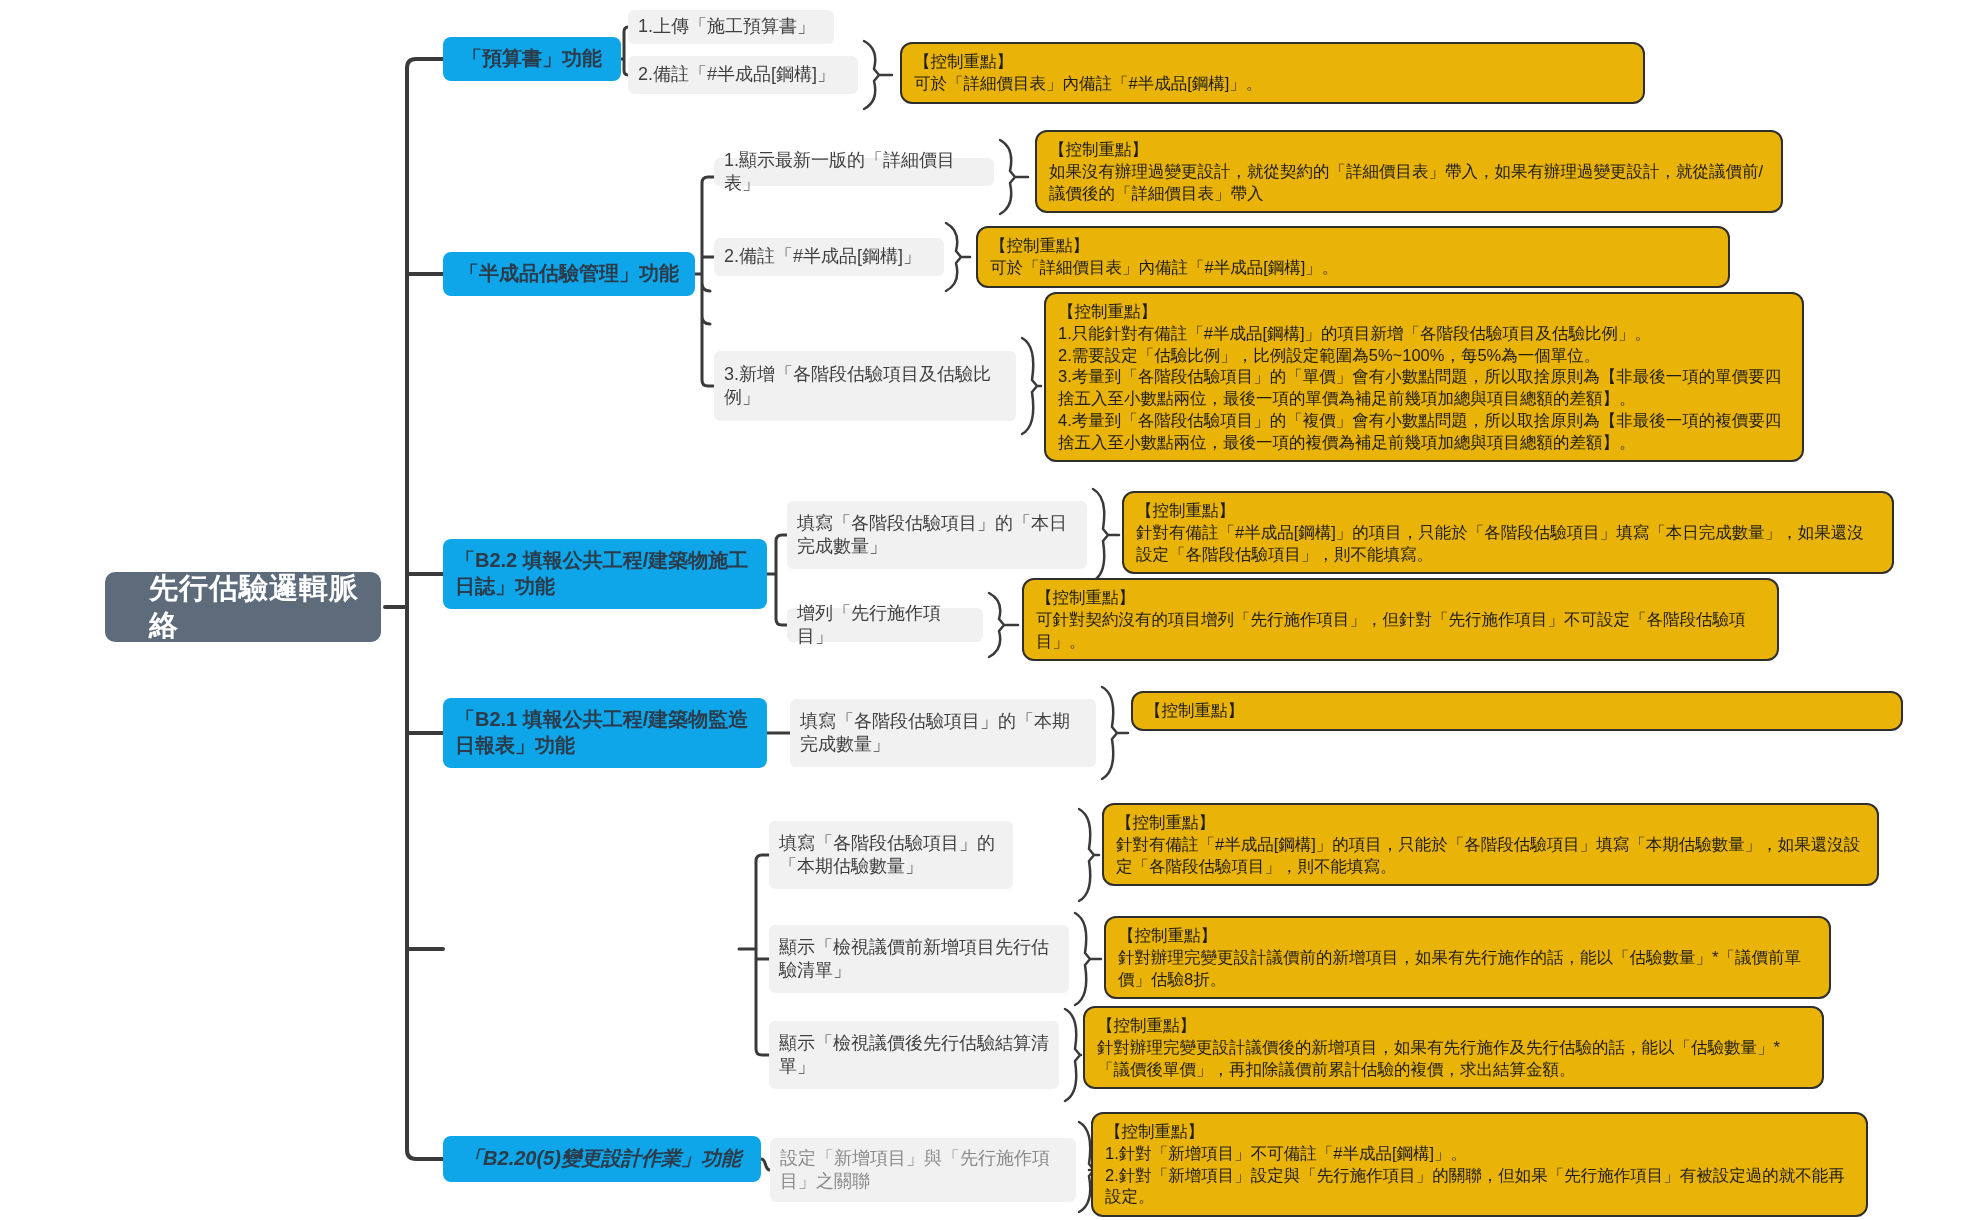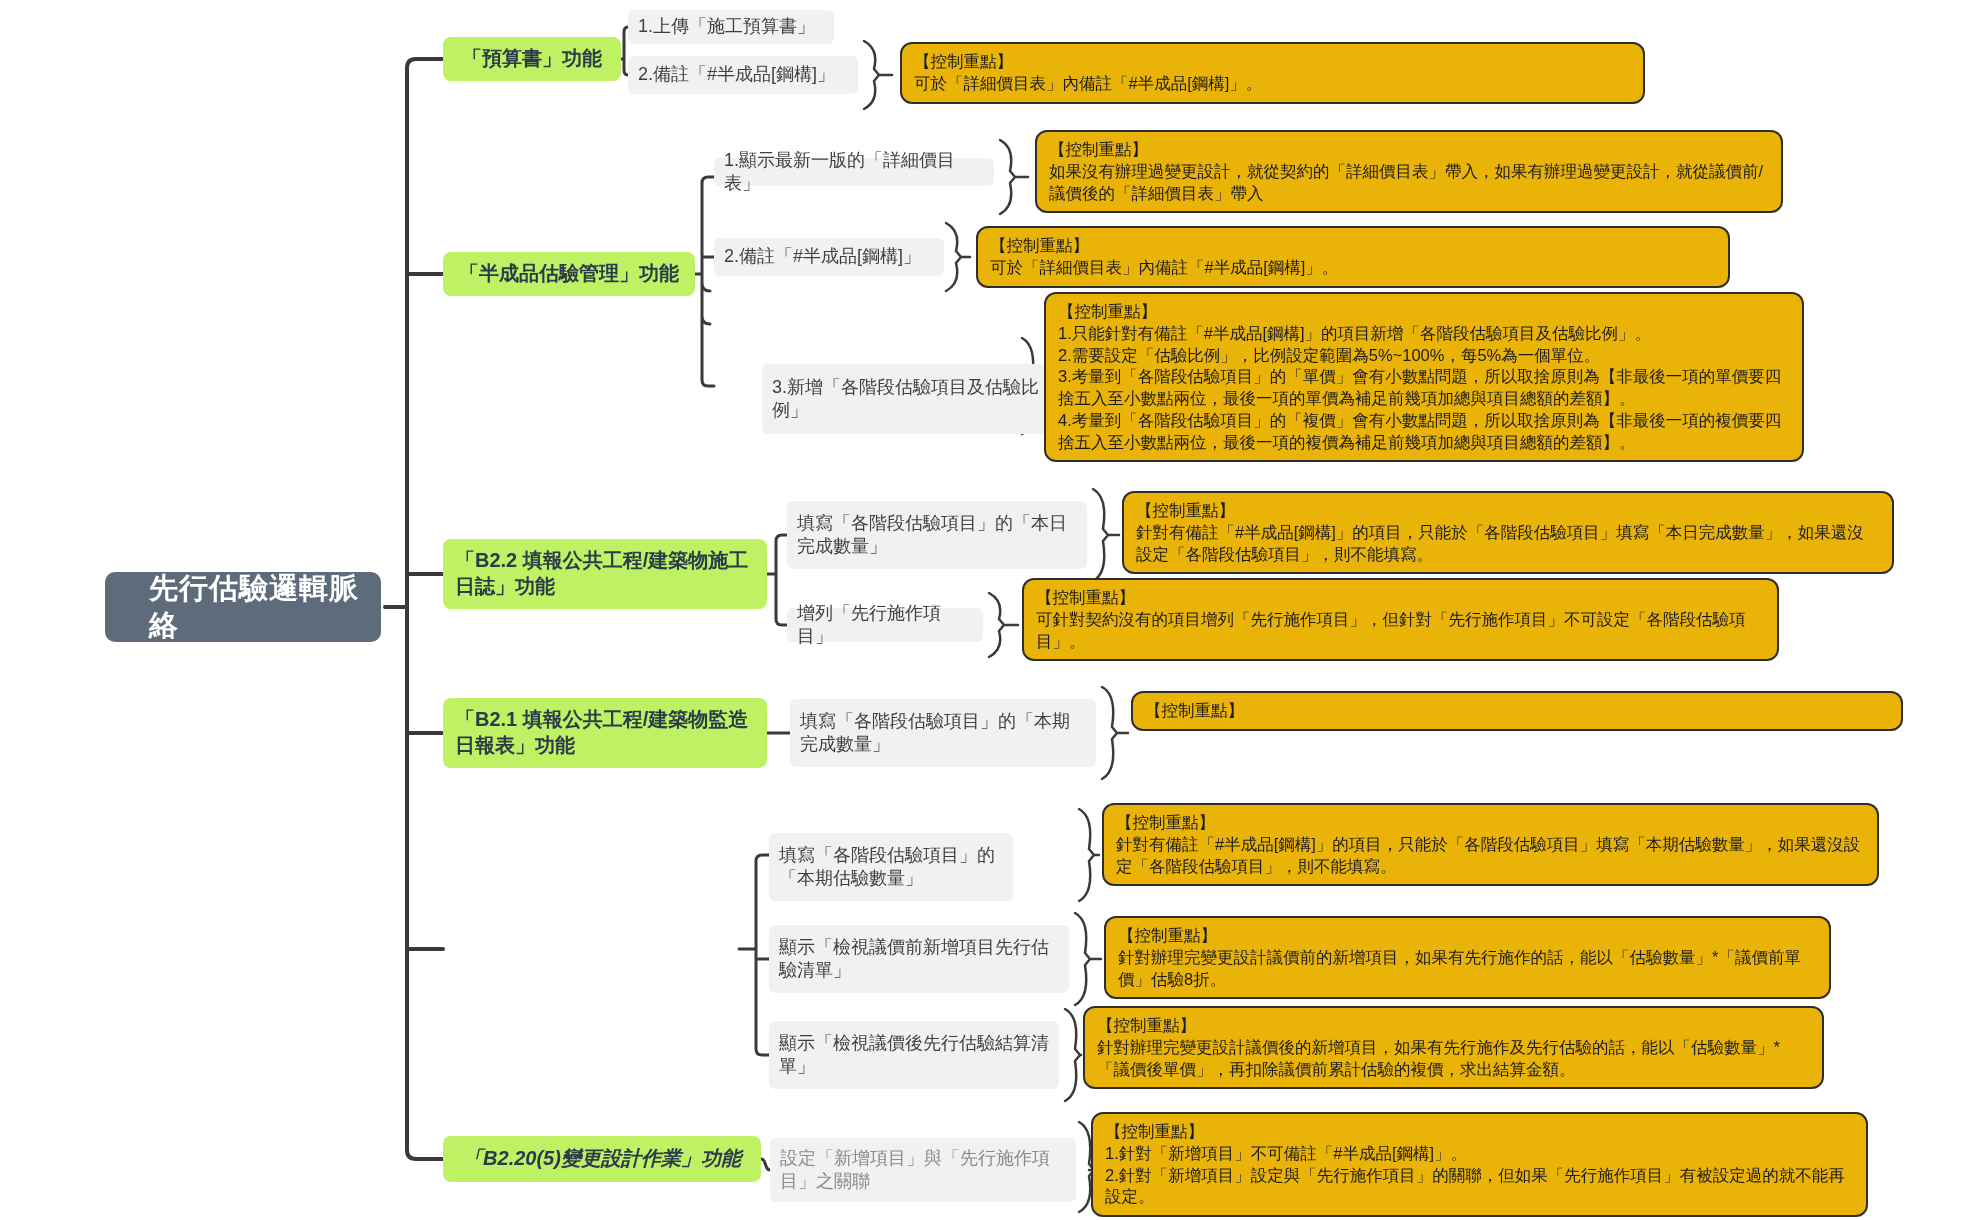--- a/index.html
+++ b/index.html
@@ -10,21 +10,21 @@
   .wires{position:absolute;left:0;top:0;width:1971px;height:1220px;}
   .node{
     position:absolute;display:flex;align-items:center;box-sizing:border-box;
     border-radius:8px;line-height:1.28;
   }
   .root{
     background:#5d6b7a;color:#ffffff;font-weight:bold;font-size:29px;
     justify-content:center;border-radius:10px;letter-spacing:1px;padding-left:44px;
   }
   .branch{
-    background:#bef264;color:#2c3b49;font-weight:bold;font-size:20px;
+    background:#0ea5e9;color:#2c3b49;font-weight:bold;font-size:20px;
     padding:4px 12px;border-radius:8px;
   }
   .branch.center{justify-content:center;}
   .child{
     background:#f1f1f1;color:#3f3f3f;font-size:18px;padding:4px 10px;border-radius:6px;
   }
   .child.dim{color:#8a8a8a;}
   .note{
     position:absolute;box-sizing:border-box;background:#eab308;
     border:2.5px solid #2e2e2e;border-radius:12px;padding:7px 12px;
@@ -80,25 +80,25 @@
   <div class="node branch center" style="left:443px;top:37px;width:178px;height:44px;">「預算書」功能</div>
   <div class="node branch center" style="left:443px;top:252px;width:252px;height:44px;">「半成品估驗管理」功能</div>
   <div class="node branch" style="left:443px;top:539px;width:324px;height:70px;">「B2.2 填報公共工程/建築物施工日誌」功能</div>
   <div class="node branch" style="left:443px;top:698px;width:324px;height:70px;">「B2.1 填報公共工程/建築物監造日報表」功能</div>
   <div class="node branch center" style="left:443px;top:1136px;width:318px;height:46px;font-style:italic;">「B2.20(5)變更設計作業」功能</div>
 
   <div class="node child" style="left:628px;top:10px;width:206px;height:34px;">1.上傳「施工預算書」</div>
   <div class="node child" style="left:628px;top:56px;width:230px;height:38px;">2.備註「#半成品[鋼構]」</div>
   <div class="node child" style="left:714px;top:158px;width:280px;height:28px;">1.顯示最新一版的「詳細價目表」</div>
   <div class="node child" style="left:714px;top:238px;width:230px;height:38px;">2.備註「#半成品[鋼構]」</div>
-  <div class="node child" style="left:714px;top:364px;width:302px;height:70px;margin-left:48px;">3.新增「各階段估驗項目及估驗比例」</div>
+  <div class="node child" style="left:714px;top:351px;width:302px;height:70px;">3.新增「各階段估驗項目及估驗比例」</div>
   <div class="node child" style="left:787px;top:501px;width:300px;height:68px;">填寫「各階段估驗項目」的「本日完成數量」</div>
   <div class="node child" style="left:787px;top:608px;width:196px;height:34px;">增列「先行施作項目」</div>
   <div class="node child" style="left:790px;top:699px;width:306px;height:68px;">填寫「各階段估驗項目」的「本期完成數量」</div>
-  <div class="node child" style="left:769px;top:821px;width:244px;height:68px;margin-top:12px;">填寫「各階段估驗項目」的「本期估驗數量」</div>
+  <div class="node child" style="left:769px;top:821px;width:244px;height:68px;">填寫「各階段估驗項目」的「本期估驗數量」</div>
   <div class="node child" style="left:769px;top:925px;width:300px;height:68px;">顯示「檢視議價前新增項目先行估驗清單」</div>
   <div class="node child" style="left:769px;top:1021px;width:290px;height:68px;">顯示「檢視議價後先行估驗結算清單」</div>
   <div class="node child dim" style="left:770px;top:1138px;width:306px;height:64px;">設定「新增項目」與「先行施作項目」之關聯</div>
 
   <div class="note" style="left:900px;top:42px;width:745px;">
     <span class="note-title">【控制重點】</span>
     <span class="note-body">可於「詳細價目表」內備註「#半成品[鋼構]」。</span>
   </div>
   <div class="note" style="left:1035px;top:130px;width:748px;">
     <span class="note-title">【控制重點】</span>

